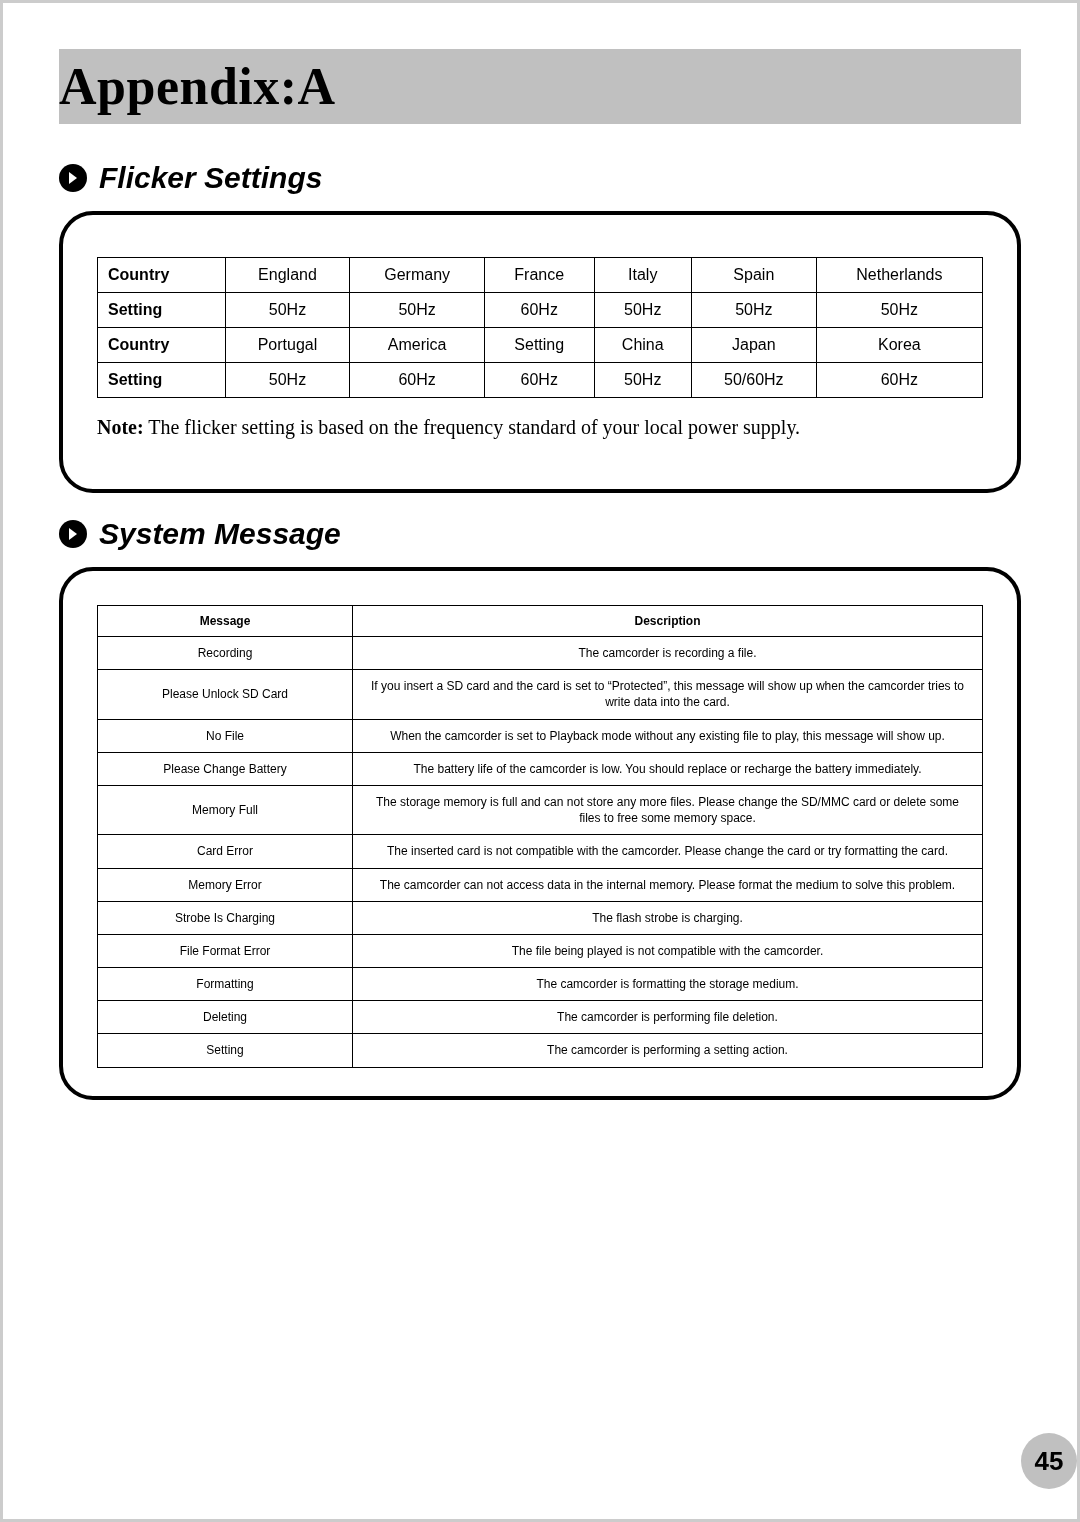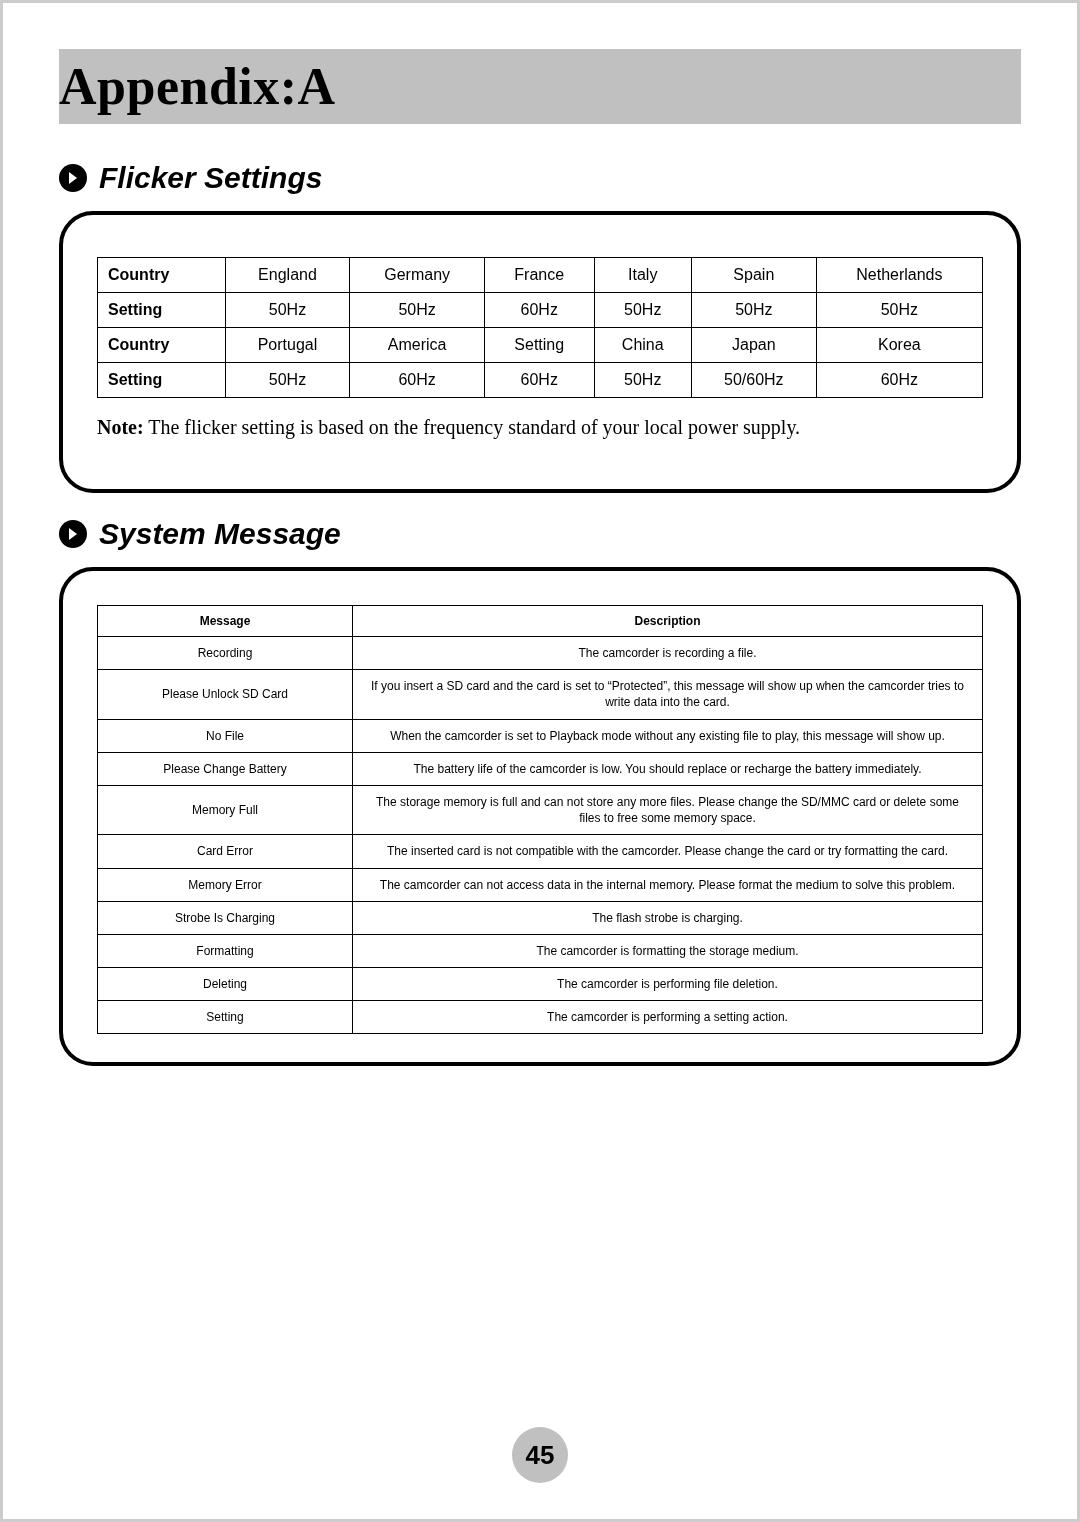--- a/index.html
+++ b/index.html
@@ -105,24 +105,24 @@
   }
   table.msg td.mcol {
     text-align: center;
     width: 230px;
   }
   table.msg td.dcol {
     text-align: center;
   }
   .pagenum-wrap {
     position: absolute;
-    bottom: 36px;
+    bottom: 30px;
     left: 0;
     width: 100%;
-    text-align: center;
+    text-align: right;
   }
   .pagenum {
     display: inline-flex;
     align-items: center;
     justify-content: center;
     width: 56px;
     height: 56px;
     background: #c0c0c0;
     border-radius: 50%;
     font-size: 26px;
@@ -238,20 +238,24 @@
           <tr>
             <td class="mcol">Memory Error</td>
             <td class="dcol">The camcorder can not access data in the internal memory.
 Please format the medium to solve this problem.</td>
           </tr>
           <tr>
             <td class="mcol">Strobe Is Charging</td>
             <td class="dcol">The flash strobe is charging.</td>
           </tr>
           <tr>
+            <td class="mcol">File Format Error</td>
+            <td class="dcol">The file being played is not compatible with the camcorder.</td>
+          </tr>
+          <tr>
             <td class="mcol">Formatting</td>
             <td class="dcol">The camcorder is formatting the storage medium.</td>
           </tr>
           <tr>
             <td class="mcol">Deleting</td>
             <td class="dcol">The camcorder is performing file deletion.</td>
           </tr>
           <tr>
             <td class="mcol">Setting</td>
             <td class="dcol">The camcorder is performing a setting action.</td>

